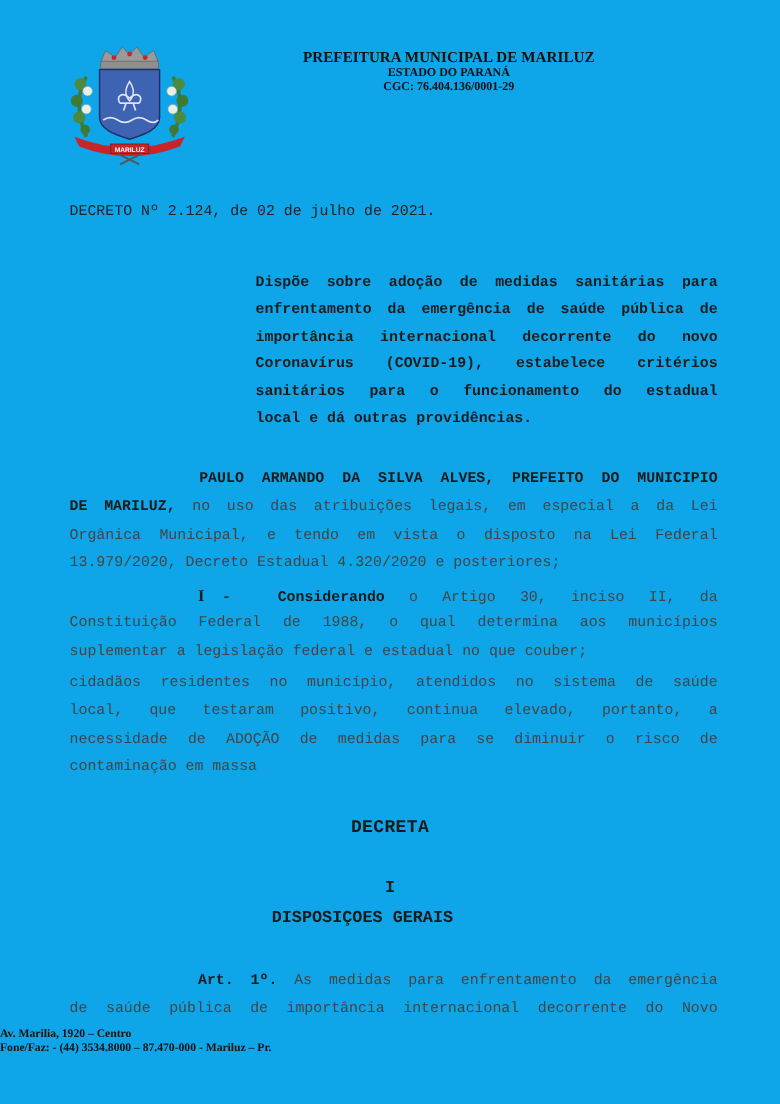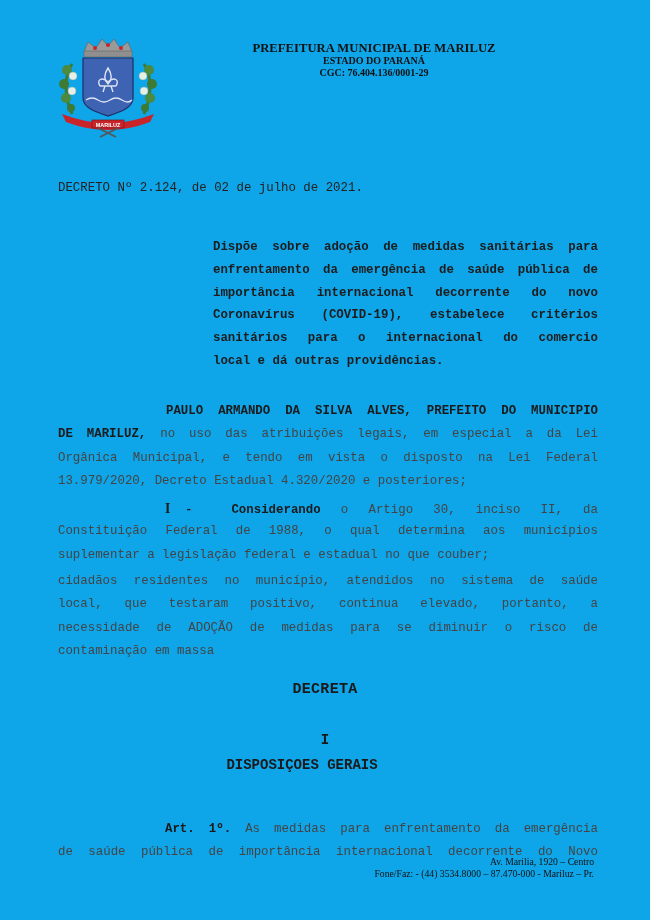--- a/index.html
+++ b/index.html
@@ -6,21 +6,21 @@
     body { width: 650px; height: 920px; position: relative; overflow: hidden; color: #1a1a1a; }
     .page { position: absolute; left: 0; top: 0; width: 650px; height: 920px; background: #0ea5e9; }
 
     
     .crest { position: absolute; left: 58px; top: 36px; width: 100px; height: 102px; }
     .letterhead { position: absolute; left: 230px; top: 41px; width: 288px; text-align: center; font-family: "Liberation Serif", serif; font-weight: bold; color: #111; }
     .lh-title { font-size: 12.6px; line-height: 14px; letter-spacing: 0.05px; }
     .lh-sub { font-size: 10px; line-height: 12px; }
 
     
-    .mono { font-family: "Liberation Mono", "DejaVu Sans Mono", monospace; font-size: 12.4px; color: #222; margin-top: 12px; }
+    .mono { font-family: "Liberation Mono", "DejaVu Sans Mono", monospace; font-size: 12.4px; color: #222; }
     .decree-number { position: absolute; left: 58px; top: 169px; }
 
     .ementa { position: absolute; left: 213px; top: 224px; width: 385px; line-height: 22.8px; font-weight: bold; color: #1c1c1c; text-align: justify; }
     .ementa .ln { display: block; text-align: justify; text-align-last: justify; height: 22.8px; white-space: nowrap; }
     .ementa .ln.last { text-align-last: left; }
 
     .body-text { position: absolute; left: 58px; width: 540px; line-height: 23.4px; color: #444; }
     .body-text .ln { display: block; text-align: justify; text-align-last: justify; height: 23.4px; white-space: nowrap; }
     .body-text .ln.last { text-align-last: left; }
     .b { font-weight: bold; color: #1a1a1a; }
@@ -28,21 +28,21 @@
 
     .p-prefeito { top: 388px; }
     .p-considerando1 { top: 485px; }
     .p-considerando2 { top: 558px; }
     .p-art1 { top: 806px; }
 
     .decreta { position: absolute; left: 0; width: 650px; top: 681px; text-align: center; font-family: "Liberation Mono", monospace; font-weight: bold; font-size: 15px; color: #1a1a1a; letter-spacing: 0.3px; }
     .chapter-num { position: absolute; left: 0; width: 650px; top: 732px; text-align: center; font-family: "Liberation Mono", monospace; font-weight: bold; font-size: 14px; color: #1a1a1a; }
     .chapter-title { position: absolute; left: 0; width: 604px; top: 757px; text-align: center; font-family: "Liberation Mono", monospace; font-weight: bold; font-size: 14px; color: #1a1a1a; }
 
-    .footer { position: absolute; left: 0; width: 594px; top: 856px; text-align: right; font-family: "Liberation Serif", serif; font-weight: normal; font-size: 9.7px; line-height: 12px; color: #111; }
+    .footer { position: absolute; left: 0; width: 594px; top: 856px; text-align: left; font-family: "Liberation Serif", serif; font-weight: bold; font-size: 9.7px; line-height: 12px; color: #111; }
   </style>
 </head>
 <body>
 
 <div class="page">
 
   <svg class="crest" viewBox="0 0 100 102">
 
     <path d="M14 28 C6 40 6 60 14 78" stroke="#3d7a34" stroke-width="3" fill="none"></path>
     <circle cx="9" cy="34" r="5" fill="#4b8a3f"></circle>
@@ -87,21 +87,21 @@
     <div class="lh-sub">CGC: 76.404.136/0001-29</div>
   </div>
 
   <div class="mono decree-number">DECRETO Nº 2.124, de 02 de julho de 2021.</div>
 
   <div class="mono ementa">
     <span class="ln">Dispõe sobre adoção de medidas sanitárias para</span>
     <span class="ln">enfrentamento da emergência de saúde pública de</span>
     <span class="ln">importância internacional decorrente do novo</span>
     <span class="ln">Coronavírus (COVID-19), estabelece critérios</span>
-    <span class="ln">sanitários para o internacional do comercio</span>
+    <span class="ln">sanitários para o funcionamento do estadual</span>
     <span class="ln last">local e dá outras providências.</span>
   </div>
 
   <div class="mono body-text p-prefeito">
     <span class="ln" style="padding-left:108px;"><span class="b">PAULO ARMANDO DA SILVA ALVES, PREFEITO DO MUNICIPIO</span></span>
     <span class="ln"><span class="b">DE MARILUZ,</span><span> no uso das atribuições legais, em especial a da Lei</span></span>
     <span class="ln">Orgânica Municipal, e tendo em vista o disposto na Lei Federal</span>
     <span class="ln last">13.979/2020, Decreto Estadual 4.320/2020 e posteriores;</span>
   </div>
 

